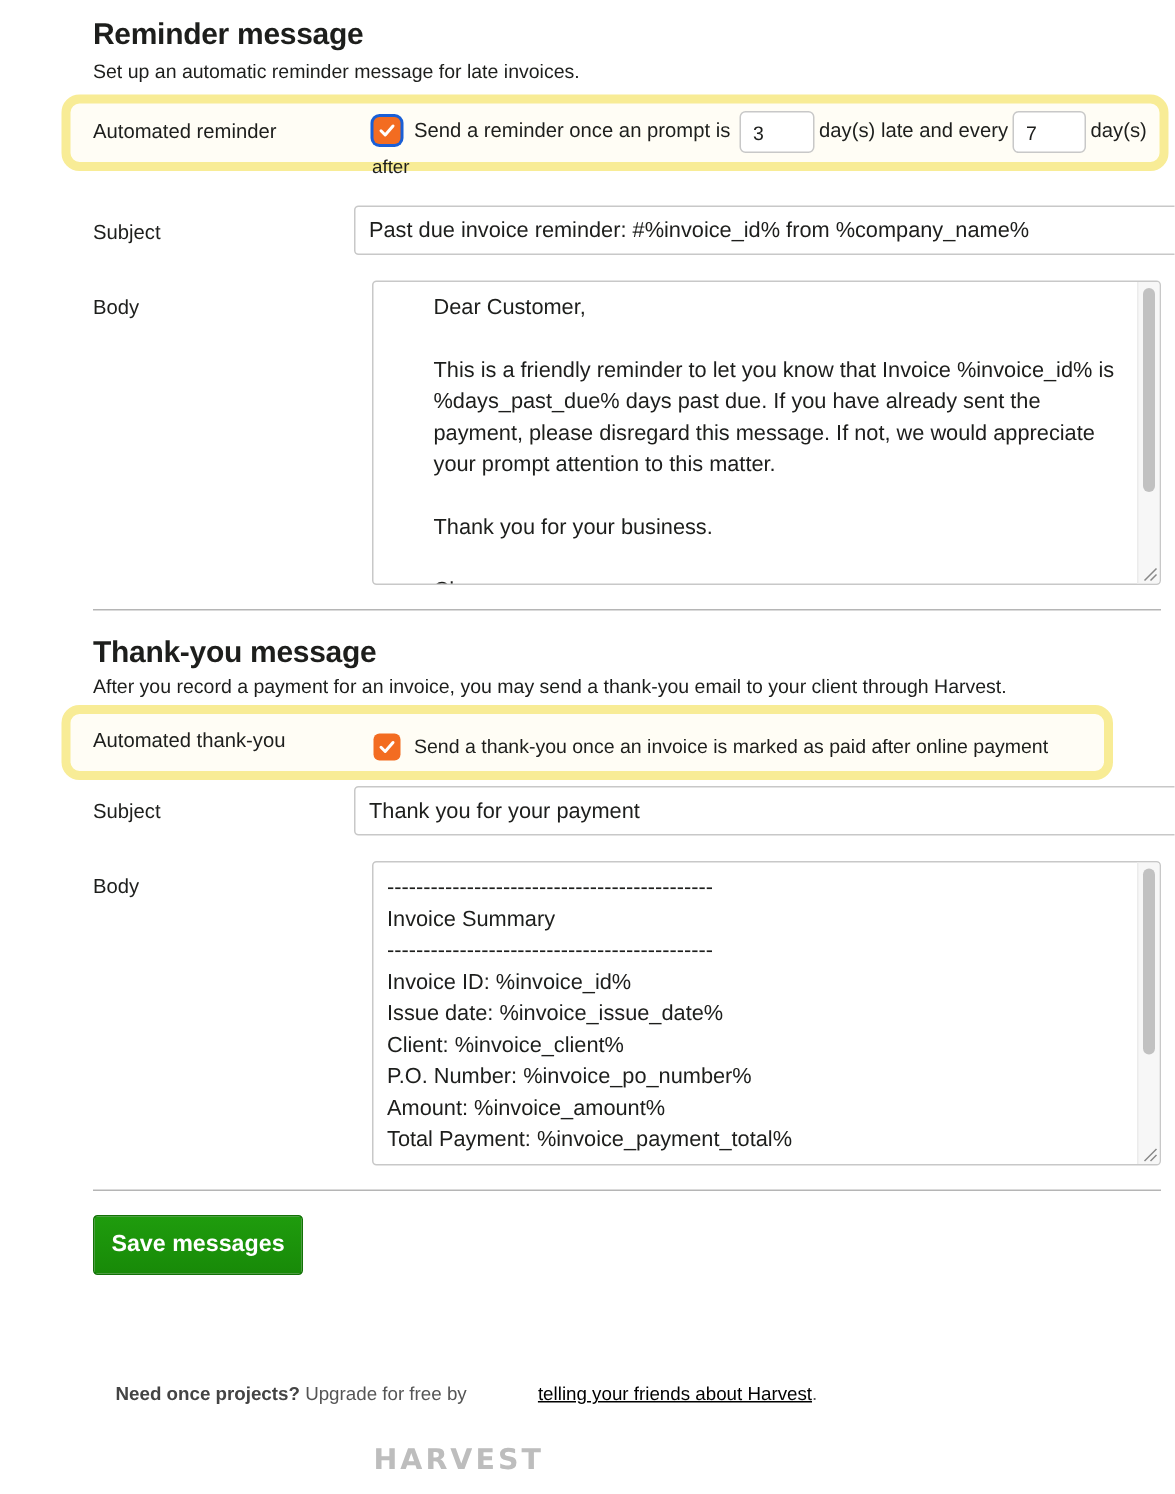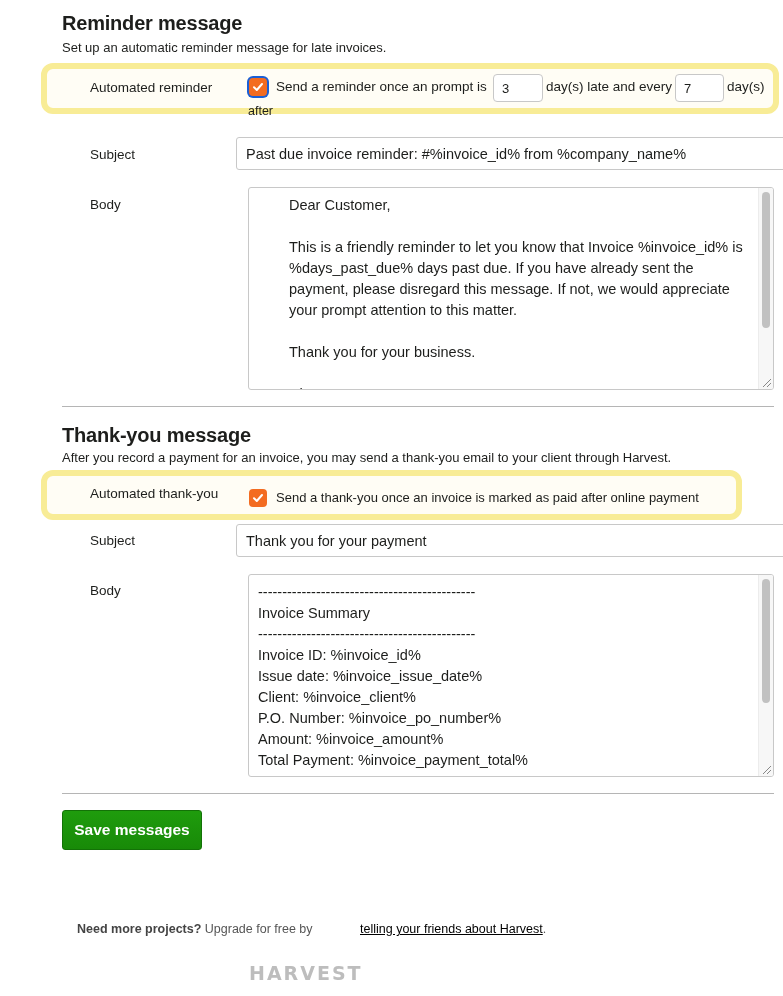--- a/index.html
+++ b/index.html
@@ -6,21 +6,21 @@
     html, body { width: 783px; height: 996px; background: #ffffff; overflow: hidden; }
     body { font-family: "Liberation Sans", "DejaVu Sans", sans-serif; color: #1d1e1c; position: relative; }
 
     .section-title { position: absolute; left: 62px; font-size: 20px; font-weight: bold; color: #1d1e1c; letter-spacing: -0.2px; }
     .section-desc { position: absolute; left: 62px; font-size: 13px; color: #1d1e1c; }
 
     .highlight {
       position: absolute; left: 41px; border: 6px solid #f8ec96; border-radius: 12px;
       background: #fffdf5;
     }
-    .row-label { position: absolute; left: 62px; font-size: 13.5px; color: #1d1e1c; font-weight: 500; margin-left: 28px; }
+    .row-label { position: absolute; left: 62px; font-size: 13.5px; color: #1d1e1c; font-weight: 500; }
 
     .checkbox {
       position: absolute; width: 18px; height: 18px; border-radius: 4px;
       background: #f36c21; display: flex; align-items: center; justify-content: center;
     }
     .checkbox.focused { box-shadow: 0 0 0 2px #1a5fd6; }
     .checkbox svg { width: 12px; height: 12px; }
 
     .inline-text { position: absolute; font-size: 13.5px; color: #1d1e1c; white-space: nowrap; }
     .small-input {
@@ -142,15 +142,15 @@
   <svg class="resize-grip" viewBox="0 0 12 12">
       <path d="M3 11 L11 3 M7 11 L11 7" stroke="#888" stroke-width="1"></path>
     </svg>
 </div>
 
 <div class="divider" style="top:793px;"></div>
 
 <button class="save-btn">Save messages</button>
 
 <div class="footer-note">
-  <span class="strong">Need more projects?</span><span> Upgrade for free by </span><a>telling your friends about Harvest</a><span>.</span>
+  <span class="strong">Need once projects?</span><span> Upgrade for free by </span><a>telling your friends about Harvest</a><span>.</span>
 </div>
 <div class="logo">HARVEST</div>
 
 </body></html>

